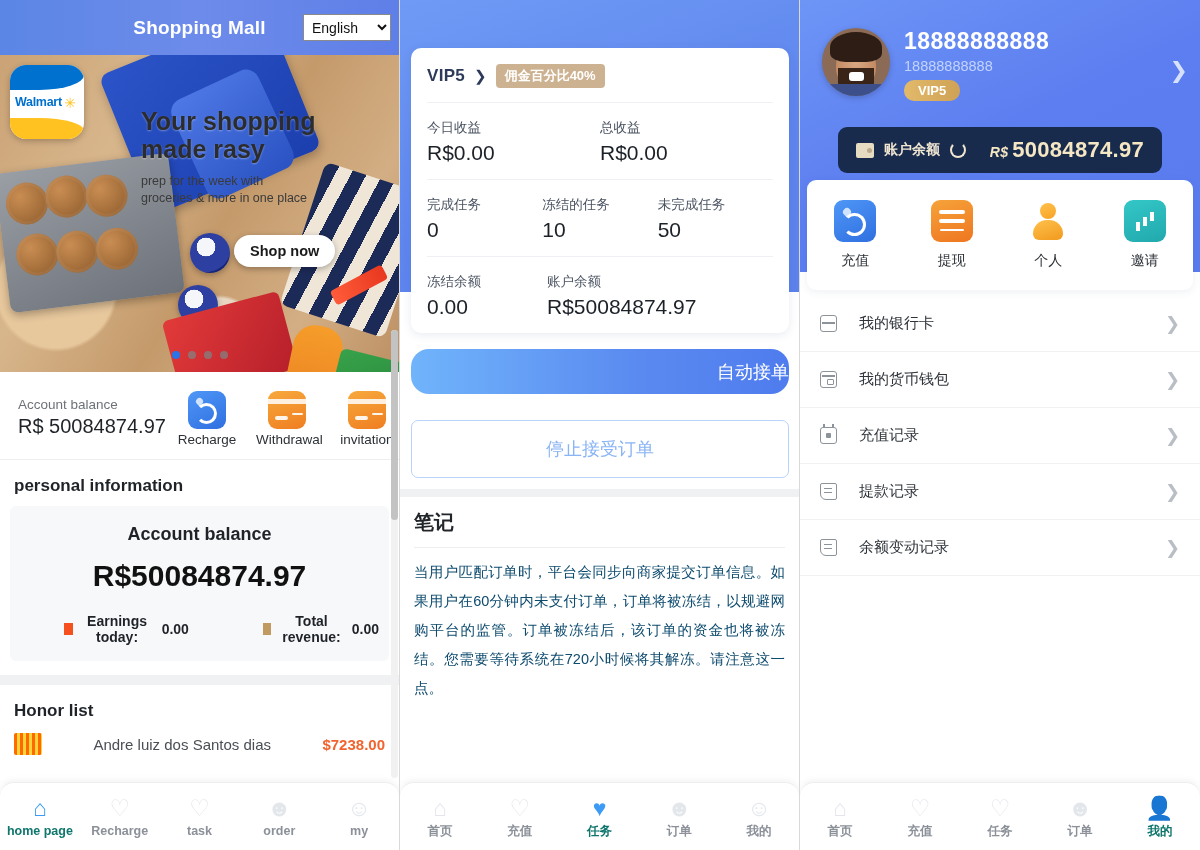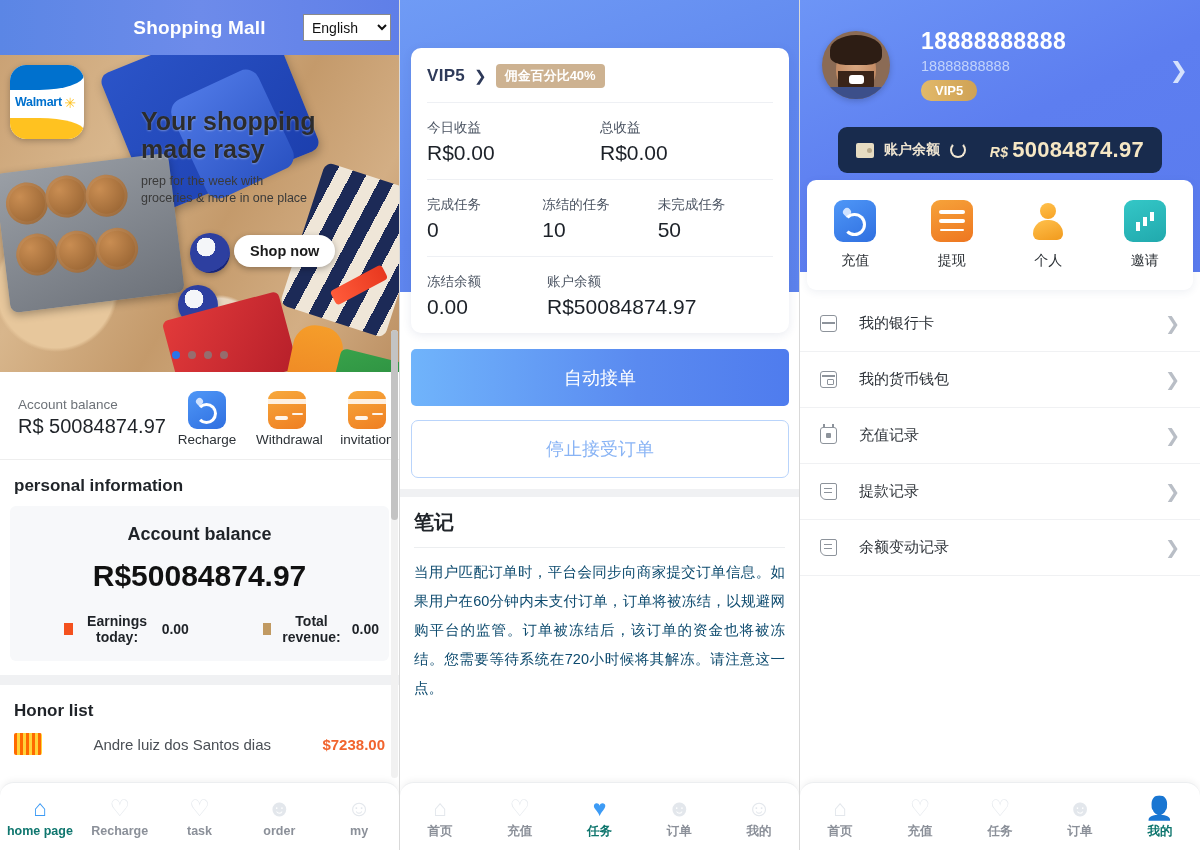--- a/index.html
+++ b/index.html
@@ -115,37 +115,37 @@
   .vip-line { display: flex; align-items: center; gap: 9px; padding-bottom: 14px; }
   .vip-lv { font-size: 17px; font-weight: bold; color: #2e3a59; letter-spacing: .3px; }
   .vip-arrow { font-size: 15px; color: #2e3a59; font-weight: bold; }
   .vip-badge { background: #cdb291; color: #fff; font-size: 13px; padding: 3px 9px; border-radius: 4px; font-weight: bold; }
   .stat-grid { display: flex; padding: 16px 0 14px; border-top: 1px solid #eef0f4; }
   .stat-grid:first-of-type { border-top: none; }
   .stat { flex: 1; }
   .stat-k { font-size: 13.5px; color: #4b5462; }
   .stat-v { font-size: 21px; color: #1c2128; margin-top: 4px; }
   .btn-primary {
-    position: absolute; left: 11px; top: 349px; width: 378px; height: 57px; border: none;
-    border-radius: 5px; background: linear-gradient(90deg,#70b4fb 0%,#5a8af0 60%,#4f7cee 100%);
-    color: #fff; font-size: 18px; font-family: inherit;
+    position: absolute; left: 11px; top: 349px; width: 378px; height: 45px; border: none;
+    border-radius: 18px; background: linear-gradient(90deg,#70b4fb 0%,#5a8af0 60%,#4f7cee 100%);
+    color: #fff; font-size: 18px; font-family: inherit; text-align: right;
   }
   .btn-ghost {
     position: absolute; left: 11px; top: 420px; width: 378px; height: 58px;
     border: 1px solid #b9d4fb; border-radius: 7px; background: #fff;
     color: #89b4f5; font-size: 18px; font-family: Liberation Sans, sans-serif;
   }
   .p2-split { position: absolute; left: 0; right: 0; top: 489px; height: 8px; background: #f0f1f3; }
   .notes { position: absolute; left: 0; right: 0; top: 497px; padding: 12px 14px 0; }
   .notes-h { font-size: 20px; font-weight: bold; color: #22262b; padding-bottom: 11px; border-bottom: 1px solid #eceef0; }
   .notes-p { font-size: 14.5px; color: #0c4a6e; line-height: 2.0; padding-top: 10px; text-align: justify; }
 
   
   .p3-hero { position: absolute; left: 0; top: 0; right: 0; height: 272px; background: linear-gradient(155deg,#6d95f6 0%,#5d7ef0 48%,#5a7bee 100%); }
-  .p3-user { position: absolute; left: 22px; top: 28px; right: 14px; display: flex; align-items: center; gap: 31px; }
+  .p3-user { position: absolute; left: 22px; top: 28px; right: 14px; display: flex; gap: 14px; }
   .avatar { width: 68px; height: 68px; border-radius: 50%; overflow: hidden; position: relative; background: #8b6b55; flex: 0 0 68px; box-shadow: 0 2px 6px rgba(0,0,0,.2);}
   .av-face { position: absolute; left: 14px; top: 16px; width: 40px; height: 44px; background: radial-gradient(ellipse at 50% 40%, #d9a882, #b97f58); border-radius: 50% 50% 45% 45%;}
   .av-hair { position: absolute; left: 8px; top: 4px; width: 52px; height: 30px; background: #2d1d14; border-radius: 50% 50% 30% 30%; }
   .av-beard { position: absolute; left: 16px; top: 40px; width: 36px; height: 26px; background: #3a2418; border-radius: 0 0 45% 45%; }
   .av-mouth { position: absolute; left: 27px; top: 44px; width: 15px; height: 9px; background: #fff; border-radius: 3px; }
   .av-shirt { position: absolute; left: 0; bottom: 0; width: 100%; height: 12px; background: #3c4f8a; }
   .u-name { color: #fff; font-size: 23px; font-weight: bold; letter-spacing: .4px; }
   .u-sub { color: #c2d3fb; font-size: 14.5px; margin-top: 3px; }
   .u-vip { display: inline-block; margin-top: 6px; background: linear-gradient(90deg,#e2b96a,#cfa255); color: #fff; font-size: 13px; font-weight: bold; padding: 3px 14px; border-radius: 10px; }
   .p3-chev { position: absolute; right: 12px; top: 58px; color: #d6e2fc; font-size: 22px; }

